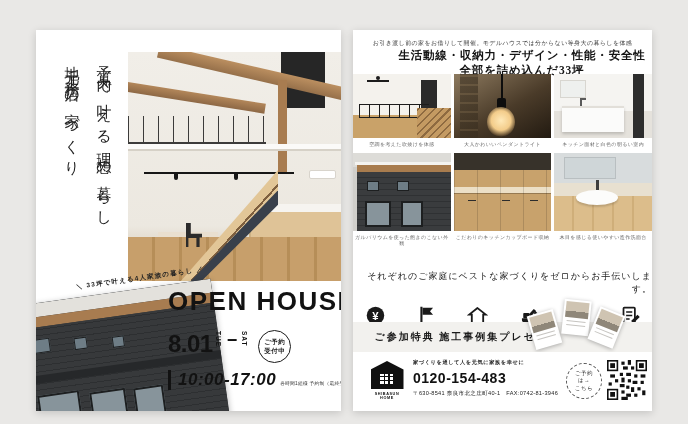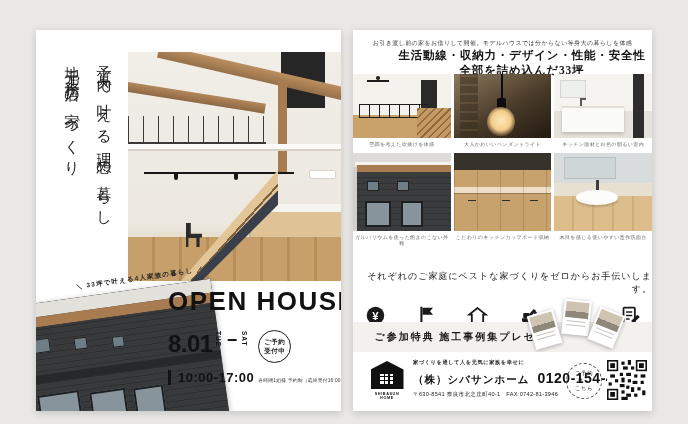--- a/index.html
+++ b/index.html
@@ -44,21 +44,21 @@
   .oh-block { position:absolute; left:132px; top:256px; width:168px; }
   .oh-title { font-size:26px; font-weight:700; letter-spacing:1.5px; color:#121212; white-space:nowrap; }
   .oh-dates { display:flex; align-items:flex-start; margin-top:13px; }
   .d-num { font-size:24px; font-weight:700; color:#121212; letter-spacing:-.5px; }
   .d-dow { writing-mode:vertical-rl; font-size:6.5px; font-weight:700; letter-spacing:1px; color:#121212; margin:1px 3px 0 2px; }
   .d-sep { font-size:18px; font-weight:700; margin:0 2px; color:#121212; }
   .reserve-circle { width:33px; height:33px; border:1.2px solid #1a1a1a; border-radius:50%; display:flex; flex-direction:column; align-items:center; justify-content:center; margin-left:7px; flex:0 0 auto; }
   .reserve-circle span { font-size:6.5px; font-weight:700; color:#1a1a1a; line-height:1.35; letter-spacing:.5px; }
   .oh-details { margin-top:7px; border-left:3px solid #121212; padding-left:7px; }
   .oh-row { display:flex; align-items:baseline; gap:4px; margin-bottom:3px; white-space:nowrap; }
-  .oh-big { font-size:13px; font-weight:700; color:#121212; letter-spacing:.5px; }
+  .oh-big { font-size:17px; font-weight:700; color:#121212; letter-spacing:.5px;font-style:italic; }
   .oh-note { font-size:4.8px; color:#333; letter-spacing:.2px; }
 
   
   .intro-small { position:absolute; top:9px; width:100%; text-align:center; font-size:6px; letter-spacing:.4px; color:#3a3a3a; }
   .intro-large { position:absolute; top:18px; width:100%; text-align:center; font-family:"Liberation Serif","DejaVu Serif",serif; font-size:11.5px; font-weight:700; letter-spacing:.8px; color:#141414;padding-left:39px; }
 
   .grid { position:absolute; top:44px; left:0; width:100%; display:grid; grid-template-columns:repeat(3,1fr); gap:2px 3px; }
   .cell { display:flex; flex-direction:column; }
   .photo { width:100%; position:relative; overflow:hidden; background:#eee; }
   .cell .cap { font-size:5px; color:#666; text-align:center; letter-spacing:.4px; padding:3px 0 4px; }
@@ -344,21 +344,20 @@
     <div class="footer">
       <div class="logo">
         <div class="logo-house">
           <div class="logo-win"></div>
         </div>
         <div class="logo-text">SHIBASUN HOME</div>
       </div>
       <div class="f-text">
         <div class="f-tagline">家づくりを通して人を元気に家族を幸せに</div>
         <div class="f-row">
-          <span class="f-company">（株）シバサンホーム</span>
           <span class="f-phone">0120-154-483</span>
         </div>
         <div class="f-address">〒630-8541 奈良市北之庄町40-1　FAX:0742-81-3946</div>
       </div>
       <div class="dash-circle">
         <span>ご予約</span>
         <span>は→</span>
         <span>こちら</span>
       </div>
       <svg class="qr" viewBox="0 0 25 25">

